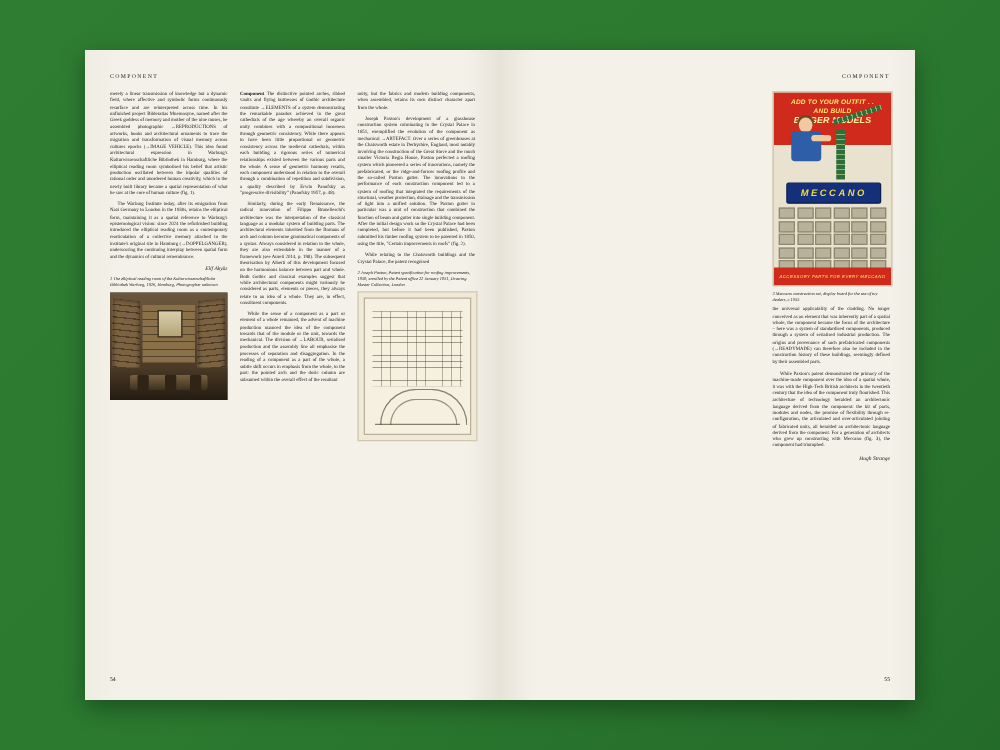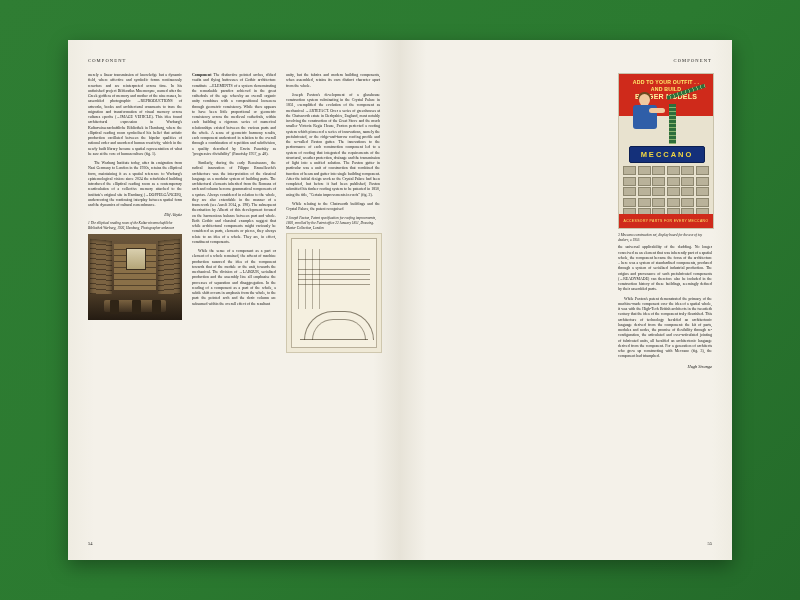--- a/index.html
+++ b/index.html
@@ -152,20 +152,21 @@
   }
 
   
   .fig-meccano {
     width: 94px;
     height: 154px;
     background: #e8e2cf;
     position: relative;
     overflow: hidden;
     border: 0.5px solid #c9c2ab;
+    font-style: italic;
   }
   .mec-top {
     position:absolute; left:0; top:0; right:0; height:42px;
     background:#cf2a1b;
   }
   .mec-head {
     color:#ffe96b;
     font-family:"Liberation Sans", sans-serif;
     font-weight:bold;
     font-size:5.2px;

